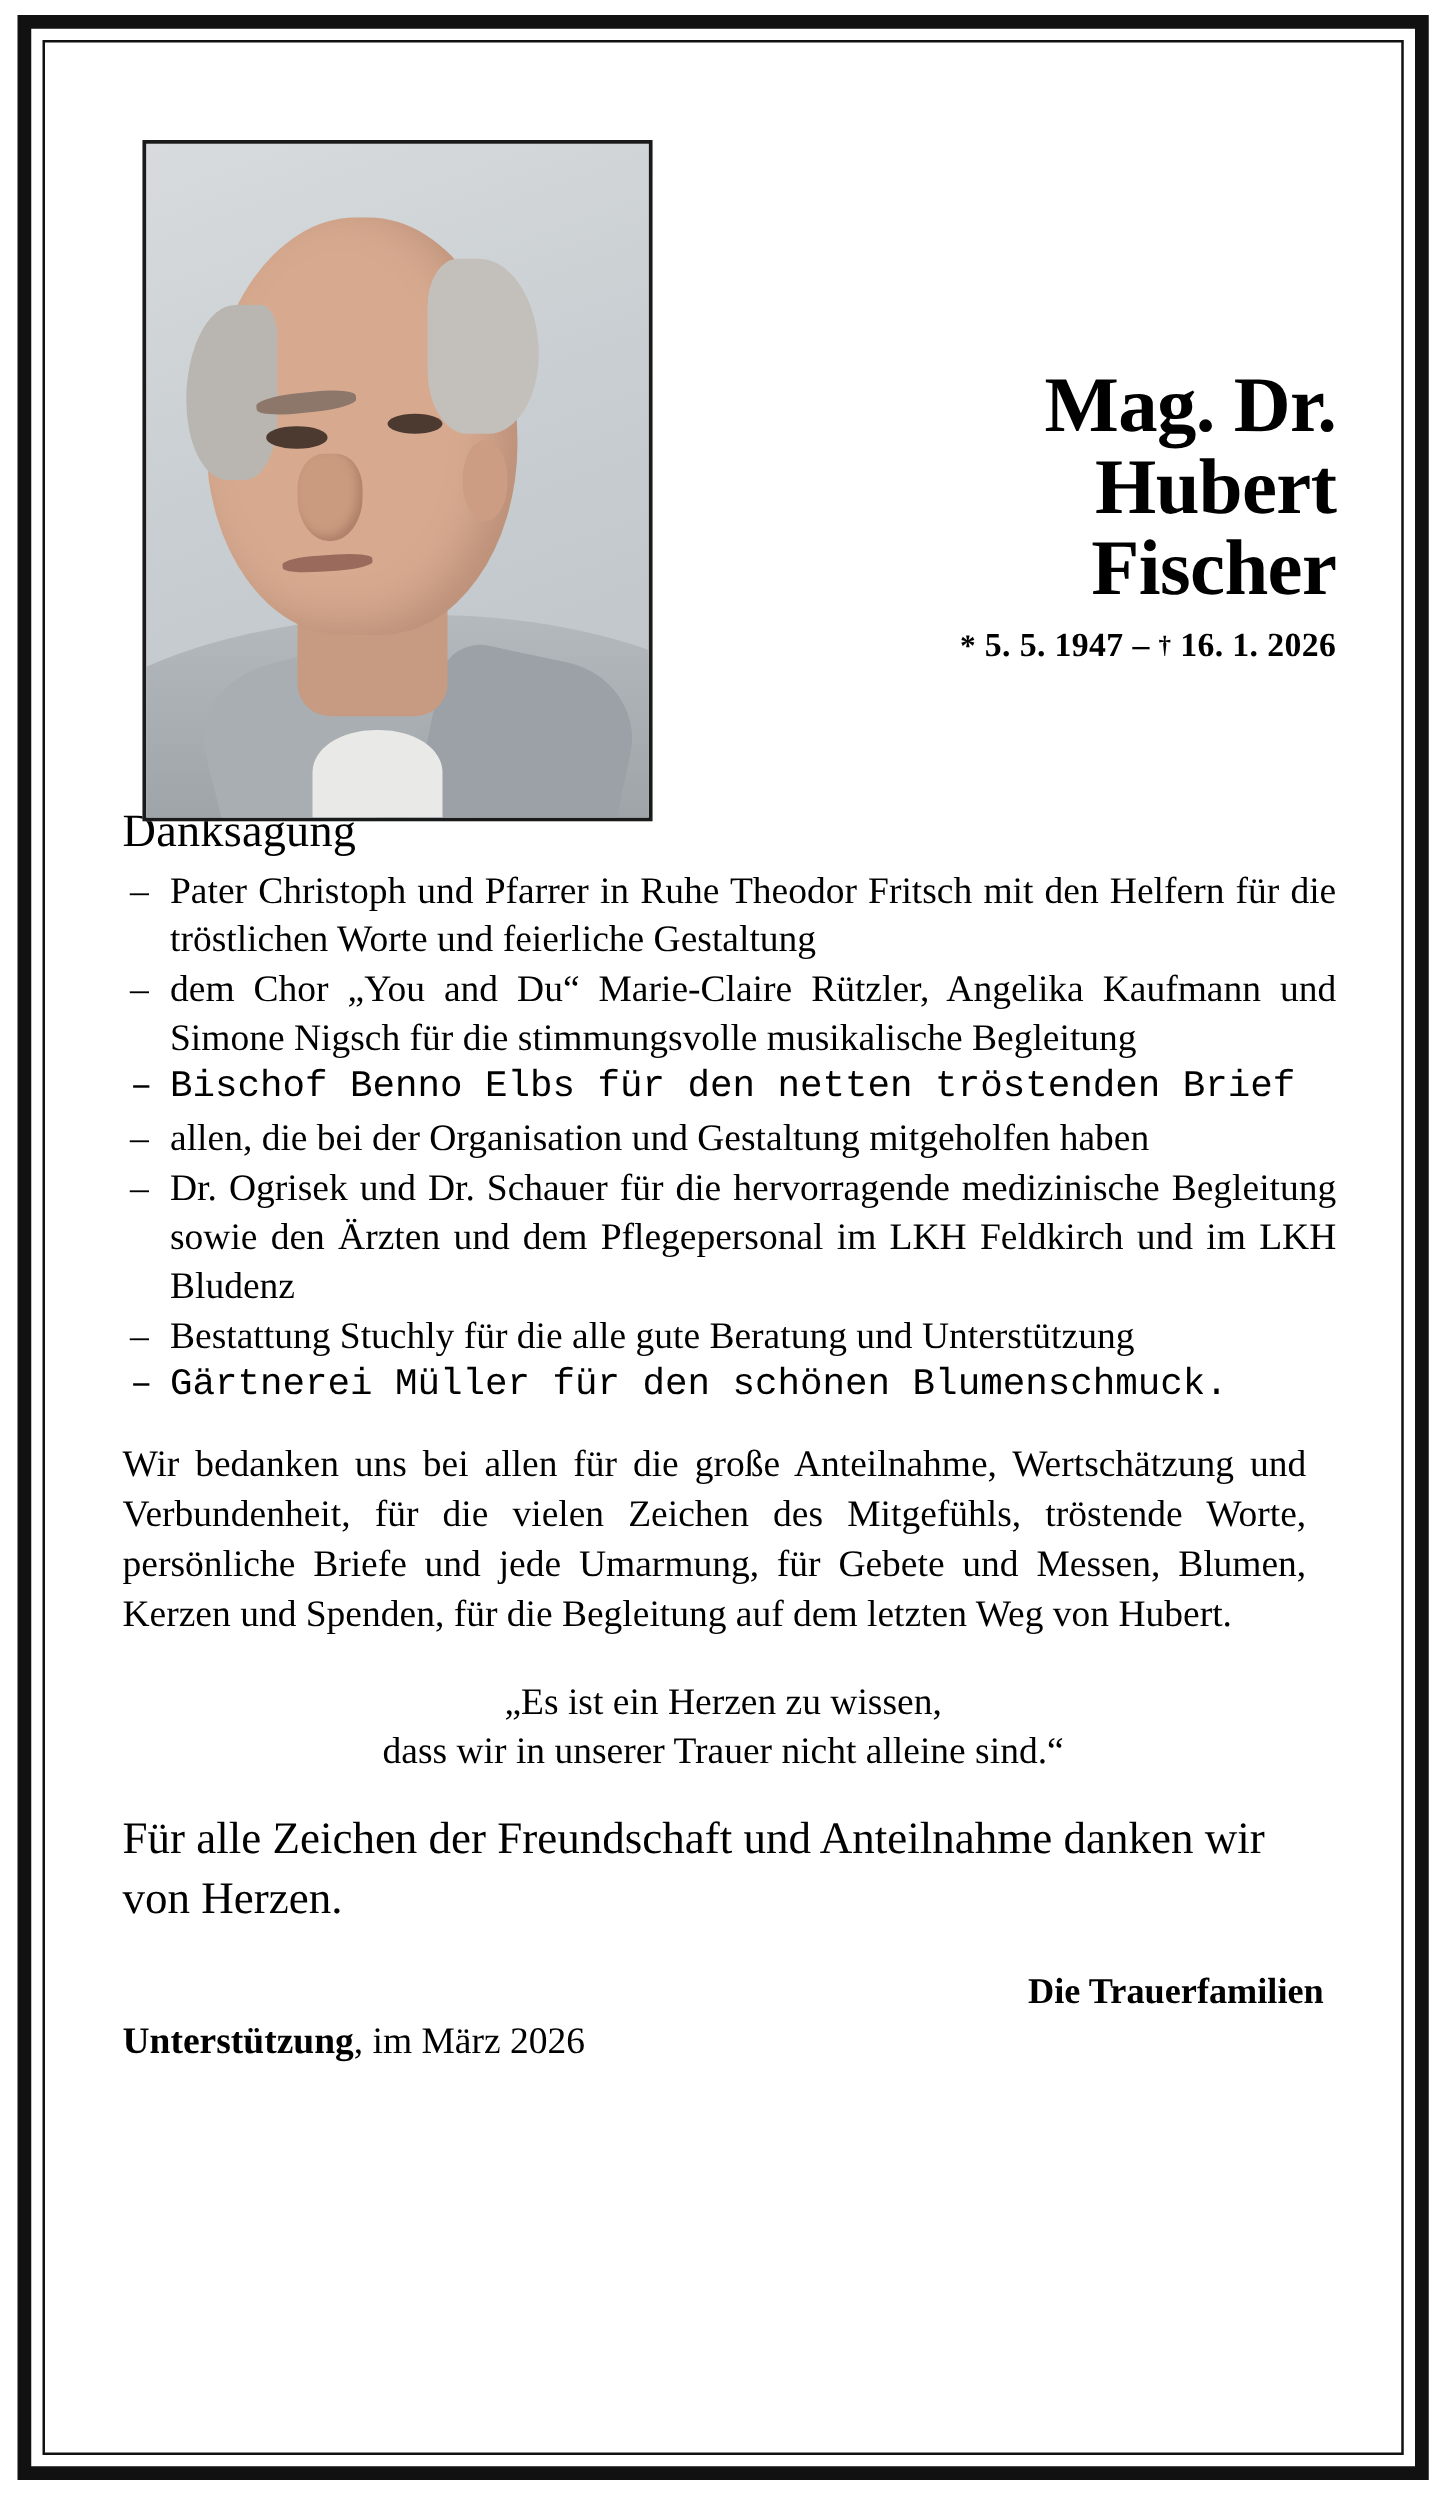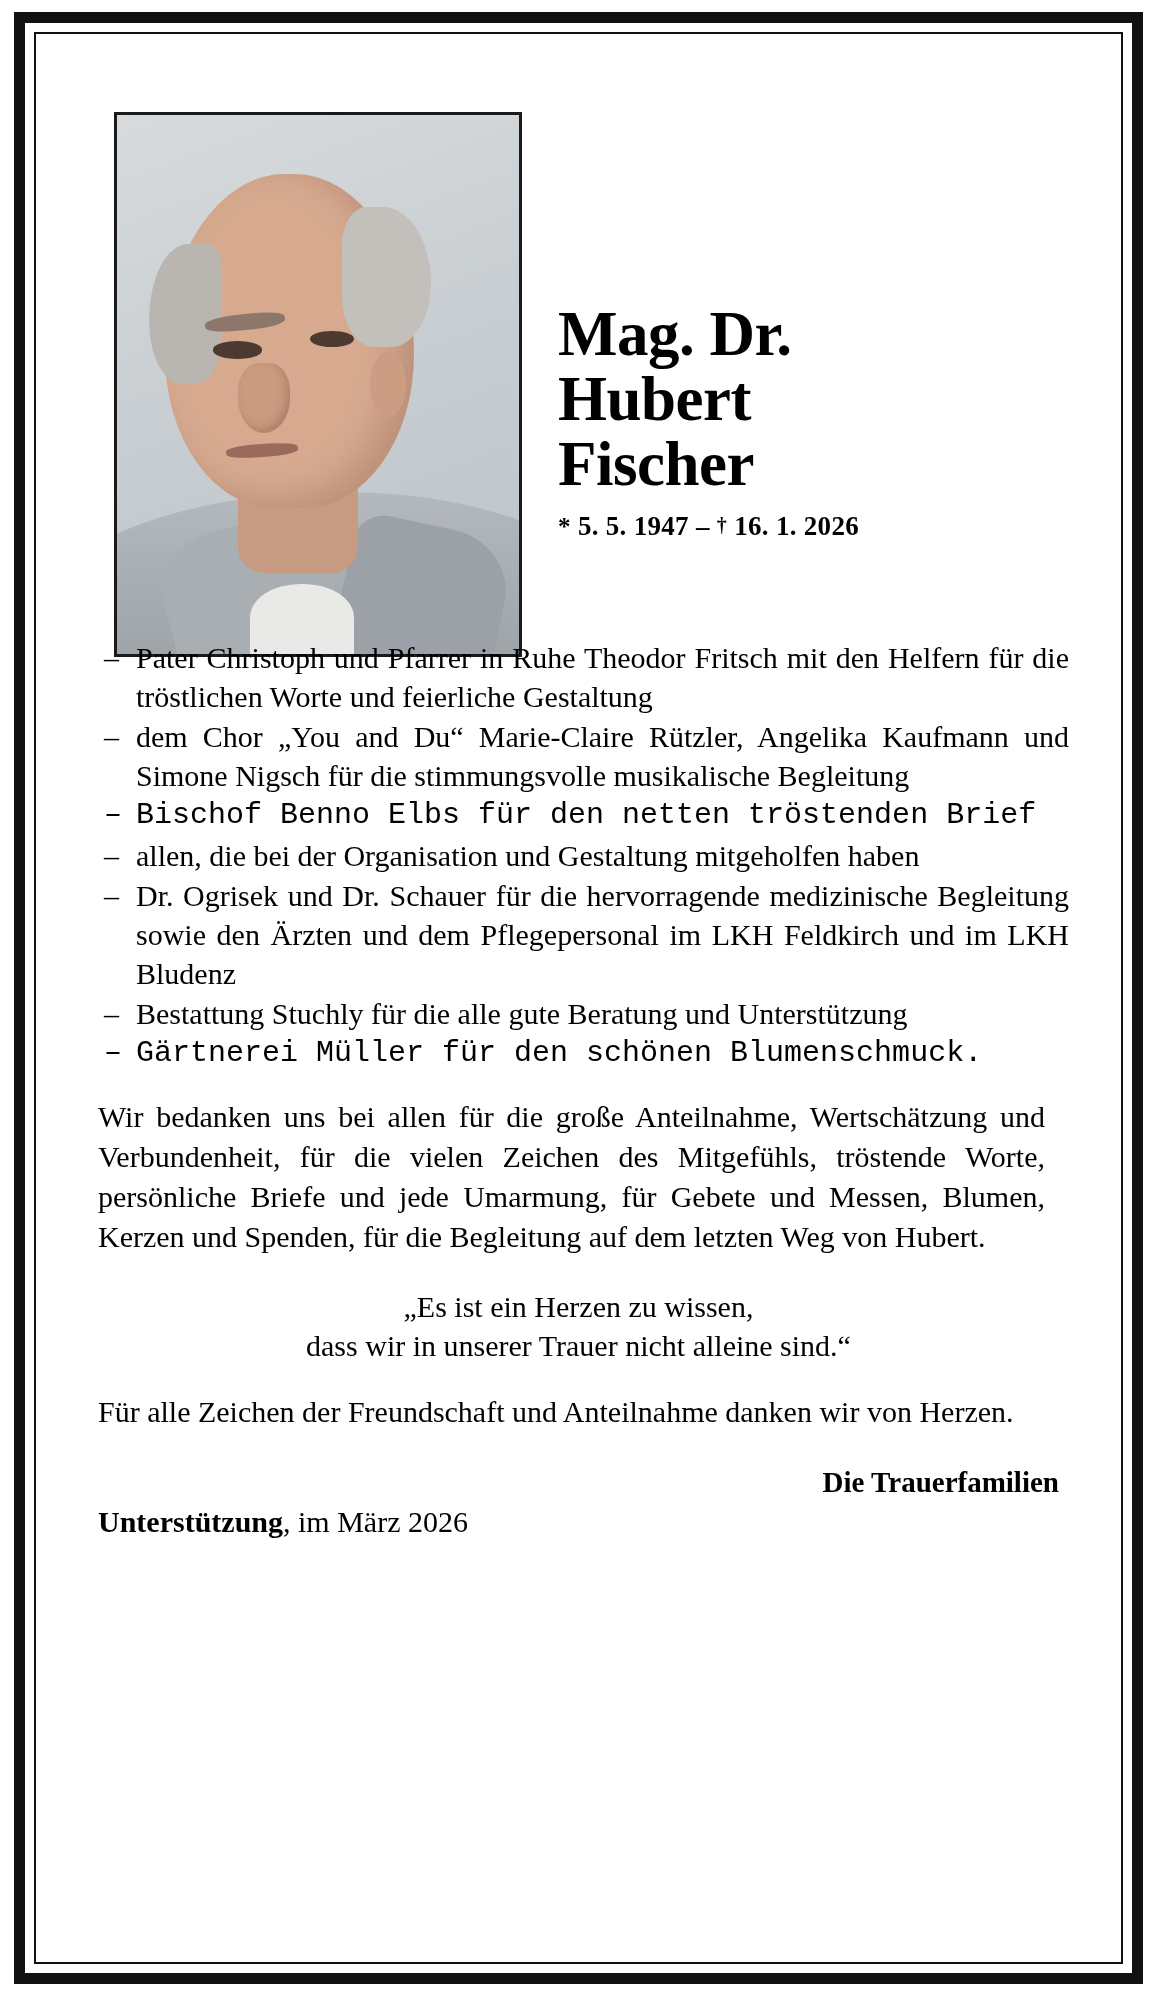--- a/index.html
+++ b/index.html
@@ -211,22 +211,23 @@
     top: 44%;
     width: 9%;
     height: 12%;
     background: #cd9d83;
     border-radius: 50%;
   }
 
   .name-block {
     position: absolute;
     left: 470px;
-    top: 224px;
+    top: 214px;
     right: 0;
+    text-align: right;
   }
   .name-line {
     font-family: "Liberation Serif", serif;
     font-weight: bold;
     font-size: 63px;
     line-height: 1.03;
     letter-spacing: -0.5px;
     color: #000;
   }
   .dates {
@@ -278,21 +279,21 @@
 
   .verse {
     margin: 30px 10px 0 10px;
     font-size: 30px;
     line-height: 1.33;
     text-align: center;
   }
 
   .closing {
     margin: 26px 10px 0 10px;
-    font-size: 30px;
+    font-size: 36px;
     line-height: 1.33;
     text-align: left;
   }
 
   .families {
     margin: 34px 10px 0 0;
     text-align: right;
     font-size: 29px;
     font-weight: bold;
   }
@@ -341,20 +342,21 @@
               <span class="sym">*</span>
               <span>5. 5. 1947</span>
               <span>–</span>
               <span class="dagger">†</span>
               <span>16. 1. 2026</span>
             </div>
           </div>
 
         </div>
 
+        <div class="danksagung">Danksagung</div>
 
         <ul class="thanks">
           <li>Pater Christoph und Pfarrer in Ruhe Theodor Fritsch mit den Helfern für die tröstlichen Worte und feierliche Gestaltung</li>
           <li>dem Chor „You and Du“ Marie-Claire Rützler, Angelika Kaufmann und Simone Nigsch für die stimmungsvolle musikalische Begleitung</li>
           <li class="nojust">Bischof Benno Elbs für den netten tröstenden Brief</li>
           <li>allen, die bei der Organisation und Gestaltung mitgeholfen haben</li>
           <li>Dr. Ogrisek und Dr. Schauer für die hervorragende medizinische Begleitung sowie den Ärzten und dem Pflegepersonal im LKH Feldkirch und im LKH Bludenz</li>
           <li>Bestattung Stuchly für die alle gute Beratung und Unterstützung</li>
           <li class="nojust">Gärtnerei Müller für den schönen Blumenschmuck.</li>
         </ul>

